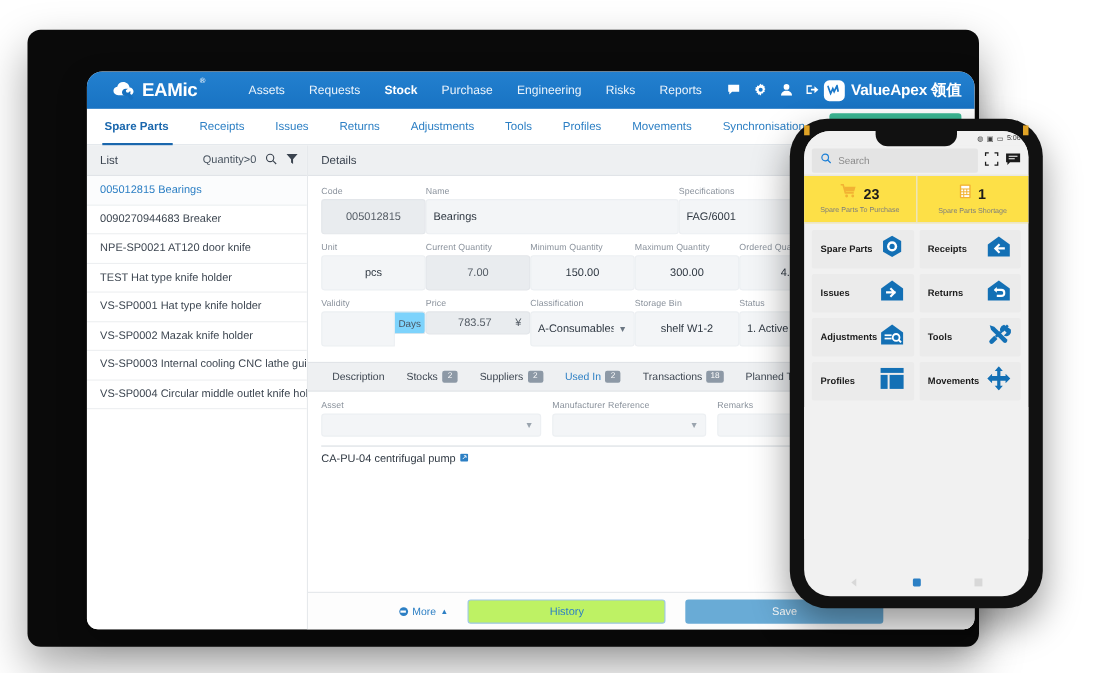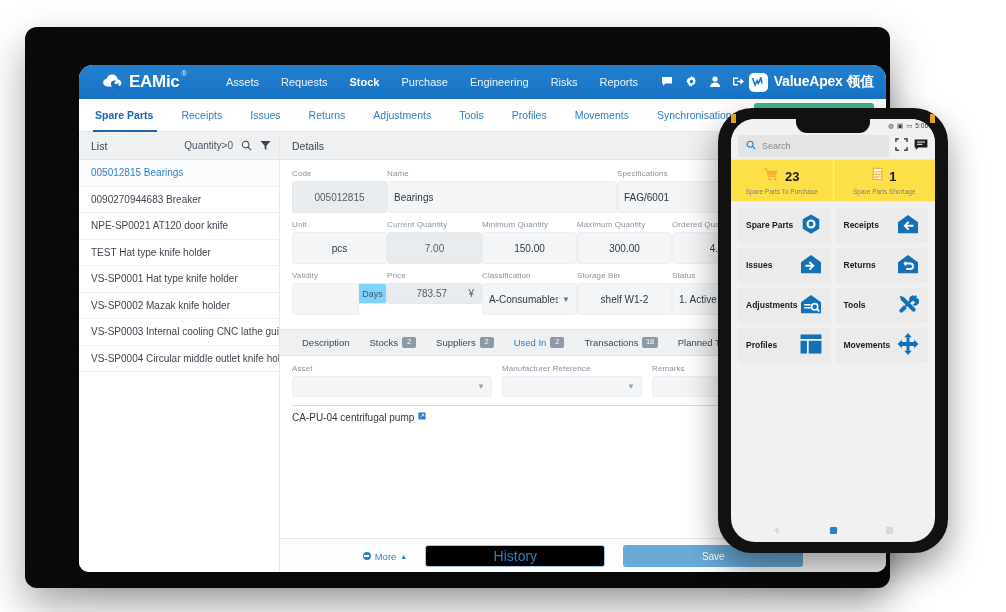--- a/index.html
+++ b/index.html
@@ -161,22 +161,22 @@
 
   
   .footer{
     height:34px;border-top:1px solid #e4e7ea;background:#fdfdfd;
     display:flex;align-items:center;justify-content:center;gap:18px;padding-right:0;
   }
   .more{display:flex;align-items:center;gap:4px;font-size:9.5px;color:#2c7fc4;cursor:pointer;}
   .dot{width:8px;height:8px;border-radius:50%;background:#2c7fc4;display:inline-block;position:relative;}
   .dot::after{content:"";position:absolute;left:1.5px;right:1.5px;top:3.3px;height:1.3px;background:#fff;}
   .historybtn{
-    width:180px;height:22px;border:1px solid #9dc6e6;border-radius:3px;background:#000000;
-    color:#2c7fc4;font-size:14px;display:flex;align-items:center;justify-content:center;cursor:pointer;
+    width:180px;height:22px;border:1px solid #9dc6e6;border-radius:3px;background:#bef264;
+    color:#2c7fc4;font-size:10px;display:flex;align-items:center;justify-content:center;cursor:pointer;
   }
   .savebtn{
     width:180px;height:22px;border-radius:3px;background:#69abd6;color:#fff;font-size:10px;
     display:flex;align-items:center;justify-content:center;cursor:pointer;border:none;
   }
 
   
   .phone-frame{
     position:absolute;left:718px;top:108px;width:230px;height:445px;
     background:#111111;border-radius:34px;

